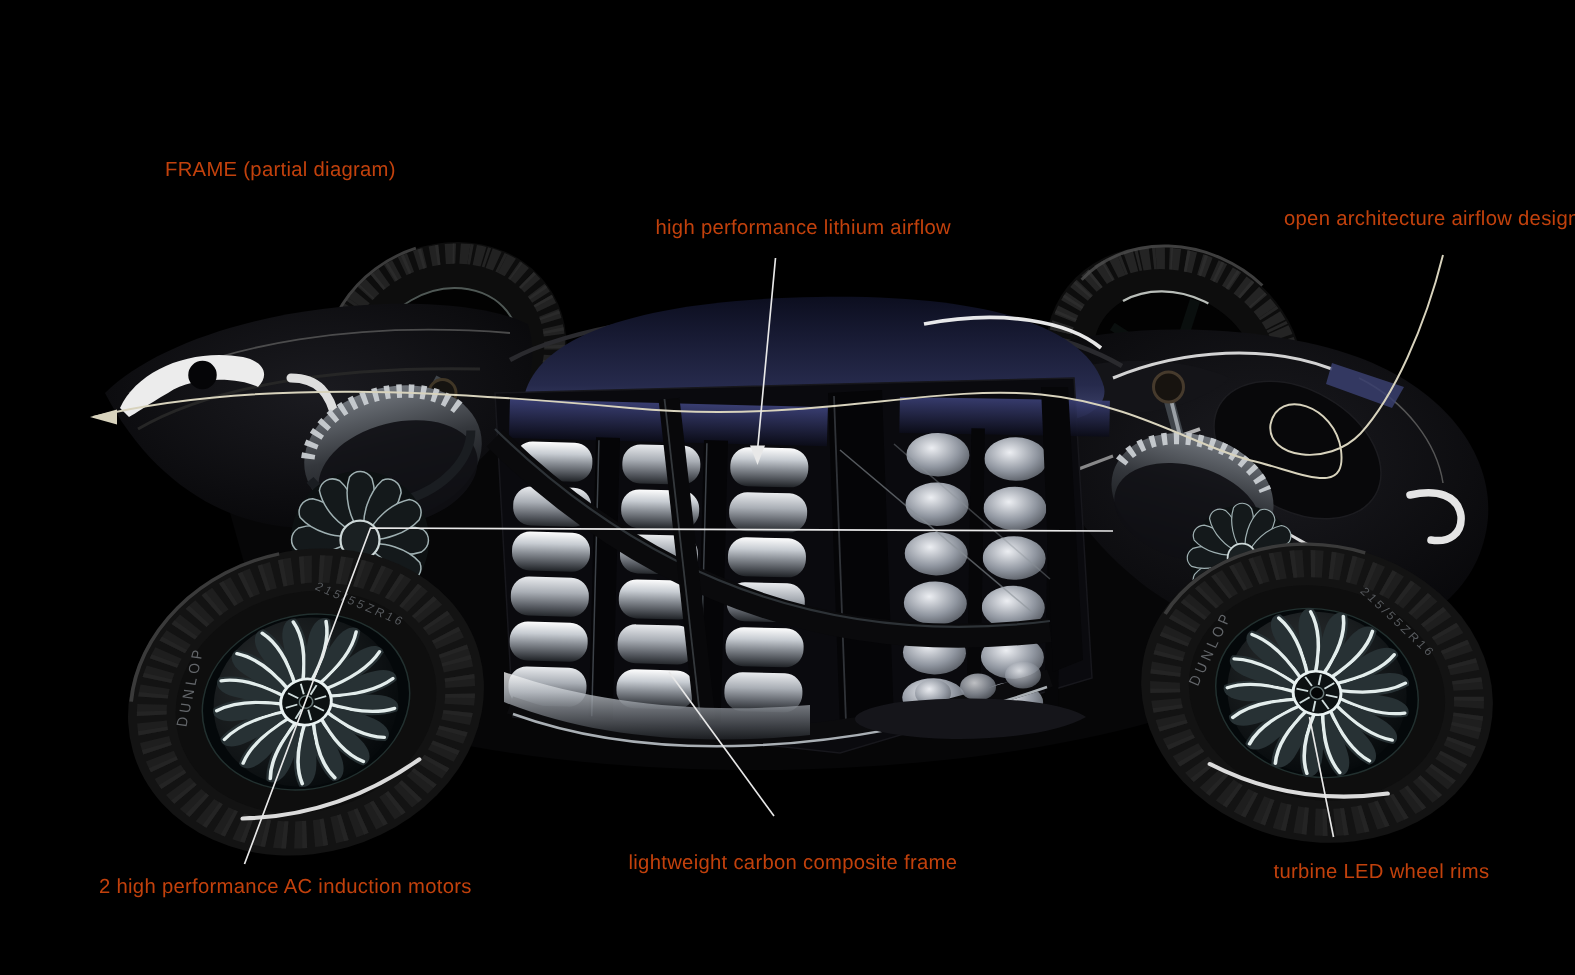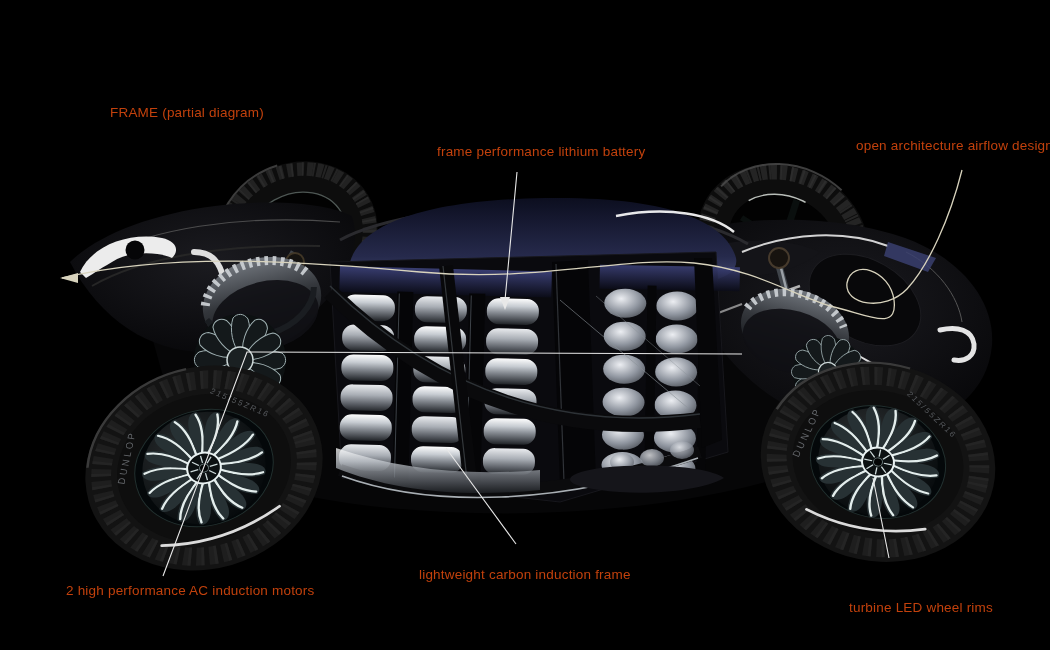--- a/index.html
+++ b/index.html
@@ -10,21 +10,21 @@
   .stage svg{position:absolute;left:0;top:0;}
   .callout{
     position:absolute;color:#c2410c;font-size:13.5px;letter-spacing:.2px;
     white-space:nowrap;line-height:15px;
   }
   .l-frame{left:110px;top:105px;}
   .l-battery{left:437px;top:144px;}
   .l-airflow{left:856px;top:138px;}
   .l-motors{left:46px;top:583px;margin-left:20px;}
   .l-composite{left:419px;top:567px;}
-  .l-rims{left:849px;top:600px;}
+  .l-rims{left:849px;top:573px;}
 </style>
 </head>
 <body>
 
 <div class="stage">
 
 <svg width="1050" height="650" viewBox="0 0 1050 650">
   <defs>
     <linearGradient id="drumG" x1="0" y1="0" x2="0" y2="1">
       <stop offset="0" stop-color="#72777e"></stop>
@@ -374,18 +374,18 @@
     <polygon points="78,273 78,283 60,278" fill="#d8d3bd"></polygon>
     <path d="M163,576 L247,352 L742,354" stroke="#e8e8e8" stroke-width="1.1"></path>
     <line x1="517" y1="172" x2="505" y2="300" stroke="#e8e8e8" stroke-width="1.1"></line>
     <polygon points="500,297 510,297 505,310" fill="#e8e8e8"></polygon>
     <line x1="516" y1="544" x2="446" y2="448" stroke="#e8e8e8" stroke-width="1.1"></line>
     <line x1="889" y1="558" x2="873" y2="478" stroke="#e8e8e8" stroke-width="1.1"></line>
   </g>
 </svg>
 
   <div class="callout l-frame">FRAME (partial diagram)</div>
-  <div class="callout l-battery">frame performance lithium battery</div>
+  <div class="callout l-battery">high performance lithium airflow</div>
   <div class="callout l-airflow">open architecture airflow design</div>
   <div class="callout l-motors">2 high performance AC induction motors</div>
-  <div class="callout l-composite">lightweight carbon induction frame</div>
+  <div class="callout l-composite">lightweight carbon composite frame</div>
   <div class="callout l-rims">turbine LED wheel rims</div>
 </div>
 
 </body></html>

